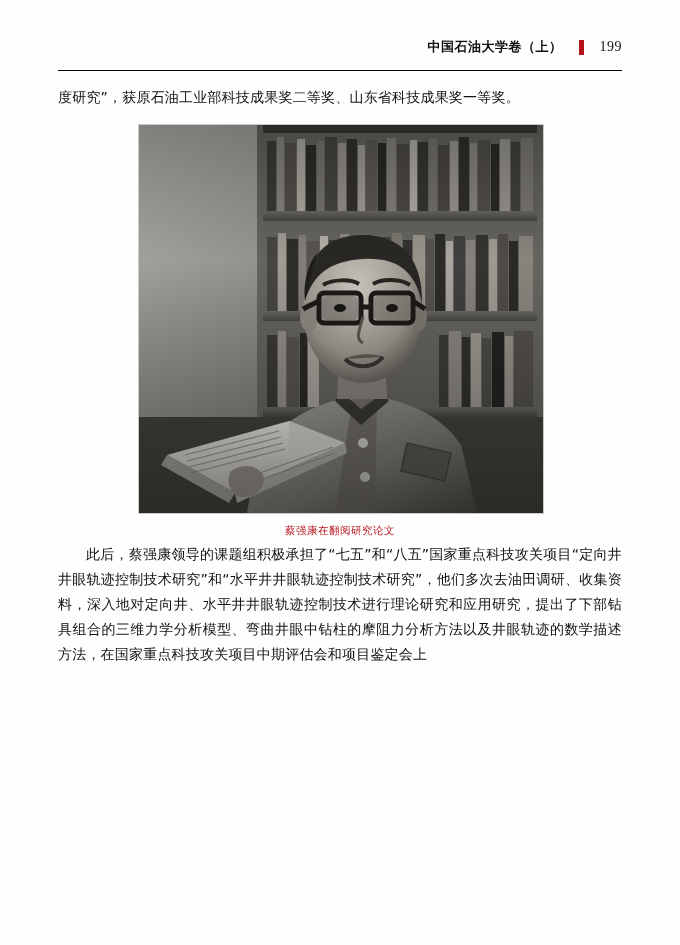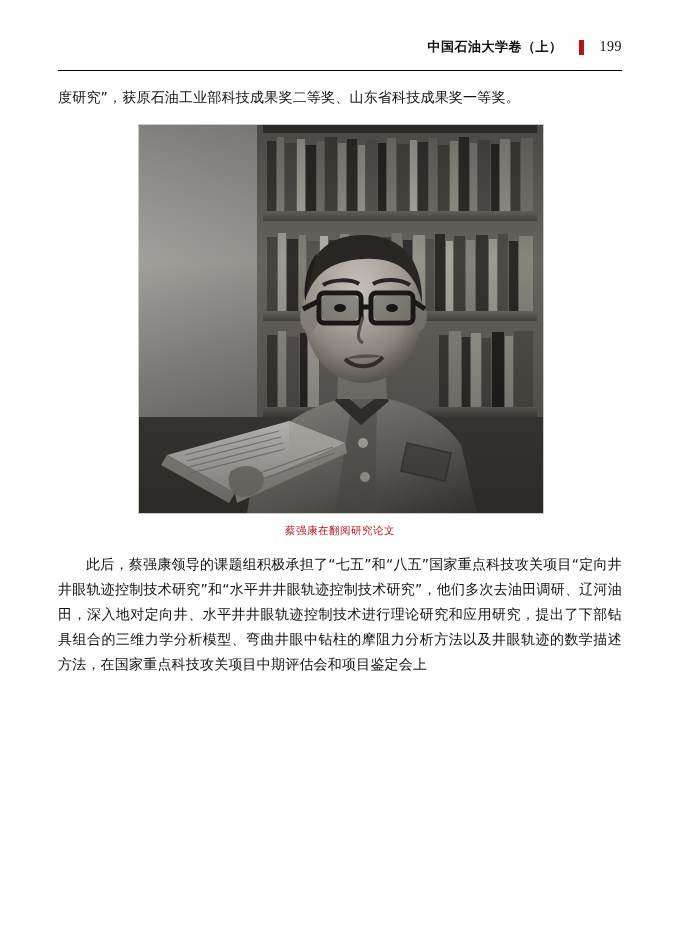--- a/index.html
+++ b/index.html
@@ -84,21 +84,21 @@
   .para + .para {
     margin-top: 0;
   }
 
   .top-line {
     margin-bottom: 14px;
   }
 
   
   .figure {
-    margin: 14px auto;
+    margin: 4px auto;
     width: 404px;
     text-align: center;
   }
   .photo {
     width: 404px;
     height: 388px;
     display: block;
     border: 1px solid #c9c9c9;
     background: #8e8e8e;
     position: relative;
@@ -308,16 +308,16 @@
           </g>
 
           <path d="M92 346 C104 338 118 340 124 350 C128 360 118 372 104 372 C92 372 86 356 92 346 Z" fill="#9b968e"></path>
 
           <rect x="0" y="0" width="404" height="388" fill="url(#vign)"></rect>
         </svg>
       </div>
       <div class="caption">蔡强康在翻阅研究论文</div>
     </div>
 
-    <p class="para indent">此后，蔡强康领导的课题组积极承担了“七五”和“八五”国家重点科技攻关项目“定向井井眼轨迹控制技术研究”和“水平井井眼轨迹控制技术研究”，他们多次去油田调研、辽河油田，深入地对定向井、水平井井眼轨迹控制技术进行理论研究和应用研究，提出了下部钻具组合的三维力学分析模型、弯曲井眼中钻柱的摩阻力分析方法以及井眼轨迹的数学描述方法，在国家重点科技攻关项目中期评估会和项目鉴定会上</p>
+    <p class="para indent">此后，蔡强康领导的课题组积极承担了“七五”和“八五”国家重点科技攻关项目“定向井井眼轨迹控制技术研究”和“水平井井眼轨迹控制技术研究”，他们多次去油田调研、收集资料，深入地对定向井、水平井井眼轨迹控制技术进行理论研究和应用研究，提出了下部钻具组合的三维力学分析模型、弯曲井眼中钻柱的摩阻力分析方法以及井眼轨迹的数学描述方法，在国家重点科技攻关项目中期评估会和项目鉴定会上</p>
 
   </div>
 </div>
 
 </body></html>

